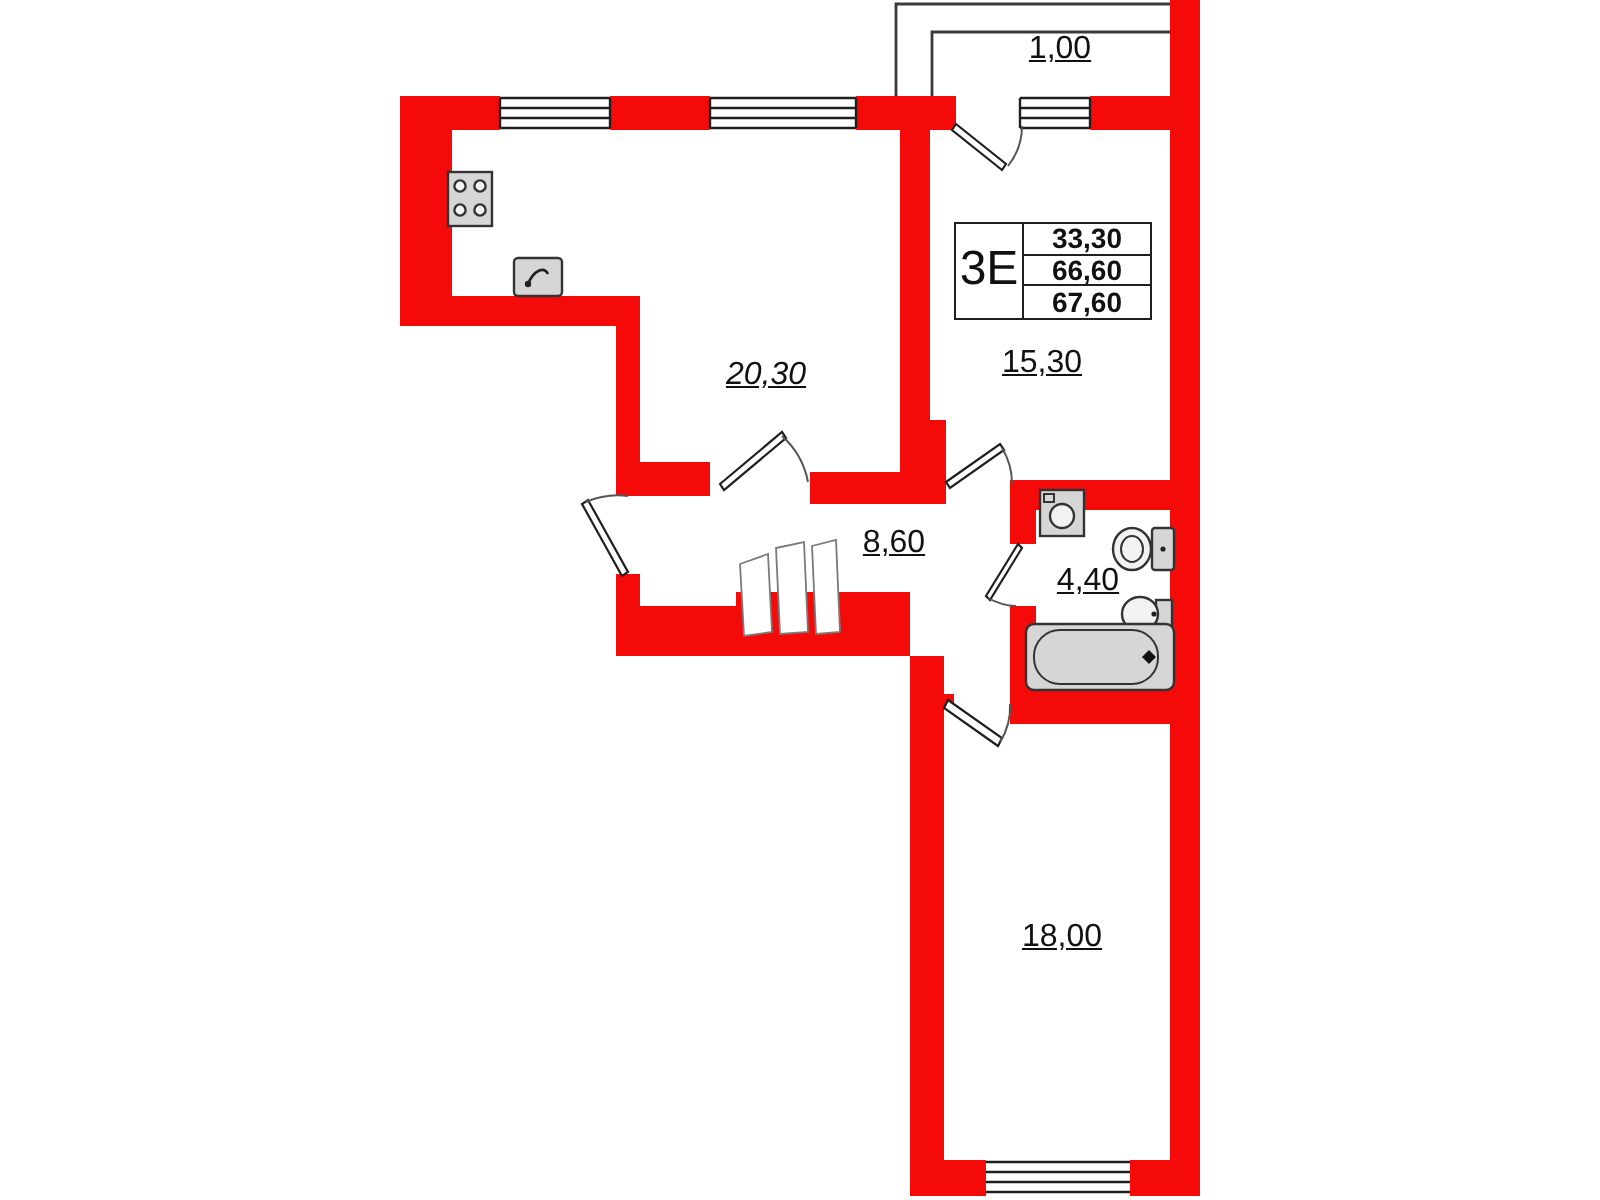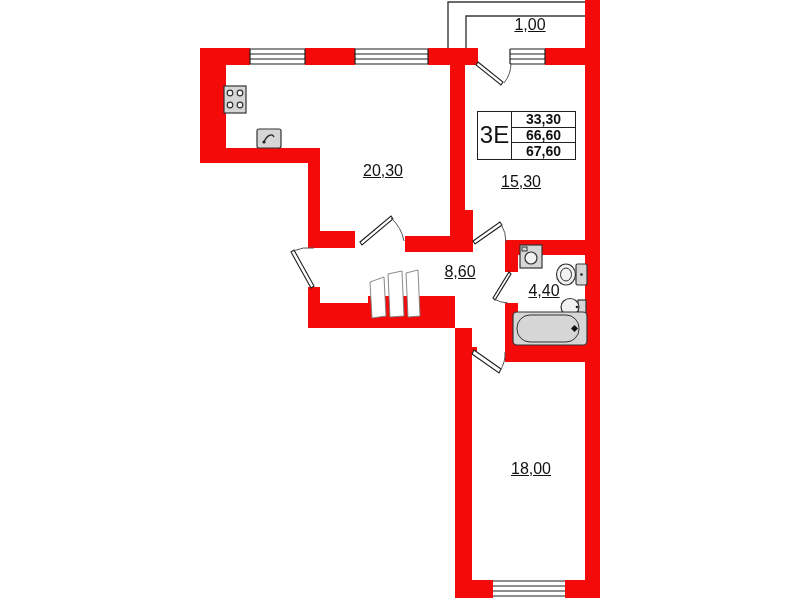--- a/index.html
+++ b/index.html
@@ -158,23 +158,23 @@
       <circle cx="577" cy="307" r="1.3" fill="#222"></circle>
     </g>
     <g>
       <rect class="fx fx-fill" x="513" y="312" width="74" height="33" rx="4"></rect>
       <rect x="517" y="315" width="62" height="27" rx="13" fill="none" stroke="#333" stroke-width="1"></rect>
       <polygon points="571,328.5 574.5,325 578,328.5 574.5,332" fill="#111"></polygon>
     </g>
   </svg>
 
   <div class="room-label" style="left:530px;top:25px;">1,00</div>
-  <div class="room-label" style="left:383px;top:171px;">20,30</div>
+  <div class="room-label" style="left:383px;top:188px;font-style:italic;">20,30</div>
   <div class="room-label" style="left:521px;top:182px;text-align:center;">15,30</div>
-  <div class="room-label" style="left:460px;top:272px;">8,60</div>
+  <div class="room-label" style="left:447px;top:272px;">8,60</div>
   <div class="room-label" style="left:544px;top:291px;">4,40</div>
   <div class="room-label" style="left:531px;top:469px;">18,00</div>
 
   <div class="info-table">
     <div class="type-cell">3Е</div>
     <div class="area-cell">33,30</div>
     <div class="area-cell">66,60</div>
     <div class="area-cell last">67,60</div>
   </div>
 </div>

